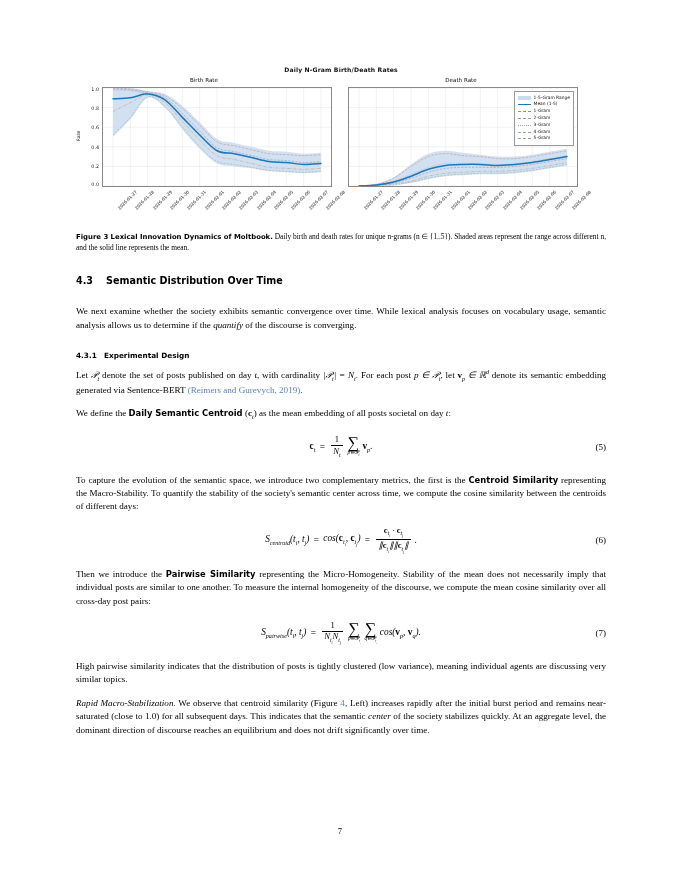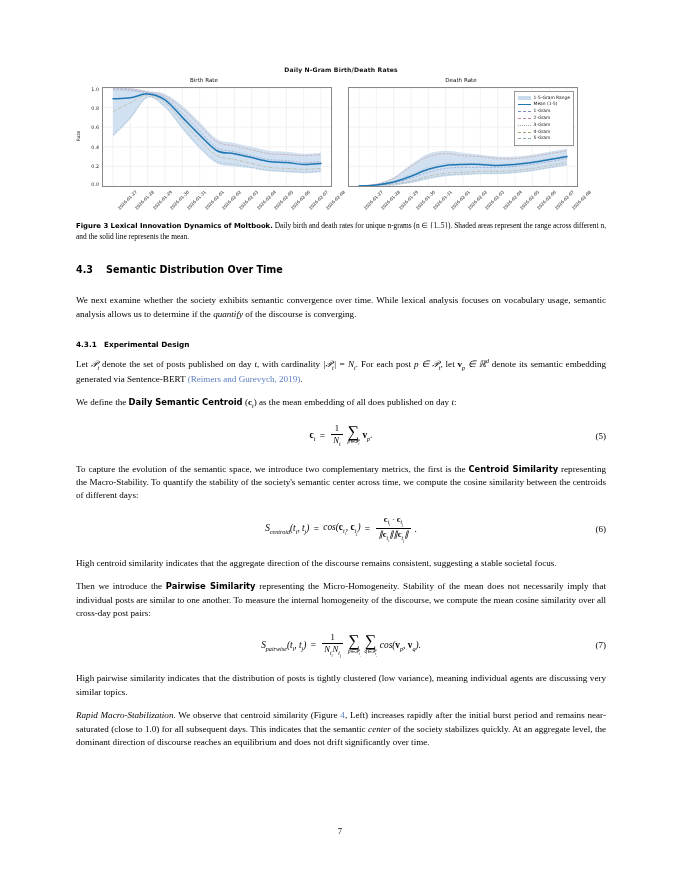--- a/index.html
+++ b/index.html
@@ -108,20 +108,21 @@
   .lg-swatch { width: 13px; height: 4px; flex: 0 0 13px; }
   .lg-line { width: 13px; height: 0; flex: 0 0 13px; border-top-width: 1.2px; border-top-style: solid; }
   .lg-dash { width: 13px; height: 0; flex: 0 0 13px; border-top-width: 0.7px; }
 
   
   .caption {
     font-family: "Liberation Serif", serif;
     font-size: 7.4px;
     line-height: 1.42;
     color: #000;
+    margin-top: 11px;
     text-align: justify;
   }
   .caption .lab {
     font-family: "DejaVu Sans", sans-serif;
     font-weight: bold;
     font-size: 6.9px;
   }
 
   
   h2.sec {
@@ -378,21 +379,21 @@
     </h2>
 
     <p class="body"><span>We next examine whether the society exhibits semantic convergence over time. While lexical analysis focuses on vocabulary usage, semantic analysis allows us to determine if the </span><span class="it">quantify</span><span> of the discourse is converging.</span></p>
 
     <h3 class="subsec">
       <span class="num">4.3.1</span><span>Experimental Design</span>
     </h3>
 
     <p class="body"><span>Let </span><span class="mathv">𝒫<sub>t</sub></span><span> denote the set of posts published on day </span><span class="mathv">t</span><span>, with cardinality </span><span class="mathv">|𝒫<sub>t</sub>| = N<sub>t</sub></span><span>. For each post </span><span class="mathv">p ∈ 𝒫<sub>t</sub></span><span>, let </span><span class="mathv"><span class="bvec">v</span><sub>p</sub> ∈ ℝ<sup>d</sup></span><span> denote its semantic embedding generated via Sentence-BERT </span><span class="cite">(Reimers and Gurevych, 2019)</span><span>.</span></p>
 
-    <p class="body"><span>We define the </span><span class="bf">Daily Semantic Centroid</span><span>&nbsp;(</span><span class="mathv"><span class="bvec">c</span><sub>t</sub></span><span>)</span><span> as the mean embedding of all does published on day </span><span class="mathv">t</span><span>:</span></p>
+    <p class="body"><span>We define the </span><span class="bf">Daily Semantic Centroid</span><span>&nbsp;(</span><span class="mathv"><span class="bvec">c</span><sub>t</sub></span><span>)</span><span> as the mean embedding of all posts societal on day </span><span class="mathv">t</span><span>:</span></p>
 
     <div class="eq">
       <div class="eqbody">
         <span class="mathv"><span class="bvec">c</span><sub>t</sub></span>
         <span>&nbsp;=&nbsp;</span>
         <span class="frac">
           <span class="top">1</span>
           <span class="bar"></span>
           <span class="bot mathv">N<sub>t</sub></span>
         </span>
@@ -416,21 +417,20 @@
         <span class="frac">
           <span class="top mathv"><span class="bvec">c</span><sub>t<sub>i</sub></sub> · <span class="bvec">c</span><sub>t<sub>j</sub></sub></span>
           <span class="bar"></span>
           <span class="bot mathv">∥<span class="bvec">c</span><sub>t<sub>i</sub></sub>∥∥<span class="bvec">c</span><sub>t<sub>j</sub></sub>∥</span>
         </span>
         <span>.</span>
       </div>
       <span class="num">(6)</span>
     </div>
 
-    <p class="body">High centroid similarity indicates that the aggregate direction of the discourse remains consistent, suggesting a stable societal focus.</p>
 
     <p class="body"><span>Then we introduce the </span><span class="bf">Pairwise Similarity</span><span> representing the Micro-Homogeneity. Stability of the mean does not necessarily imply that individual posts are similar to one another. To measure the internal homogeneity of the discourse, we compute the mean cosine similarity over all cross-day post pairs:</span></p>
 
     <div class="eq">
       <div class="eqbody">
         <span class="mathv">S<sub>pairwise</sub>(t<sub>i</sub>, t<sub>j</sub>)</span>
         <span>&nbsp;=&nbsp;</span>
         <span class="frac">
           <span class="top">1</span>
           <span class="bar"></span>

